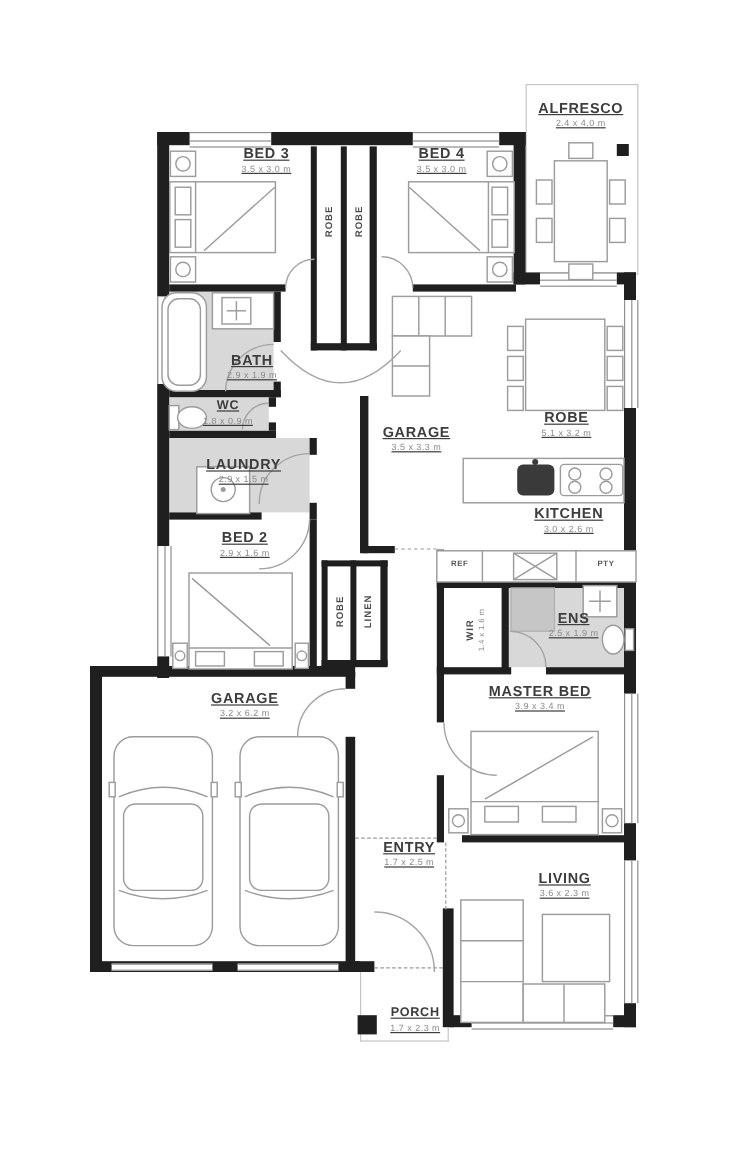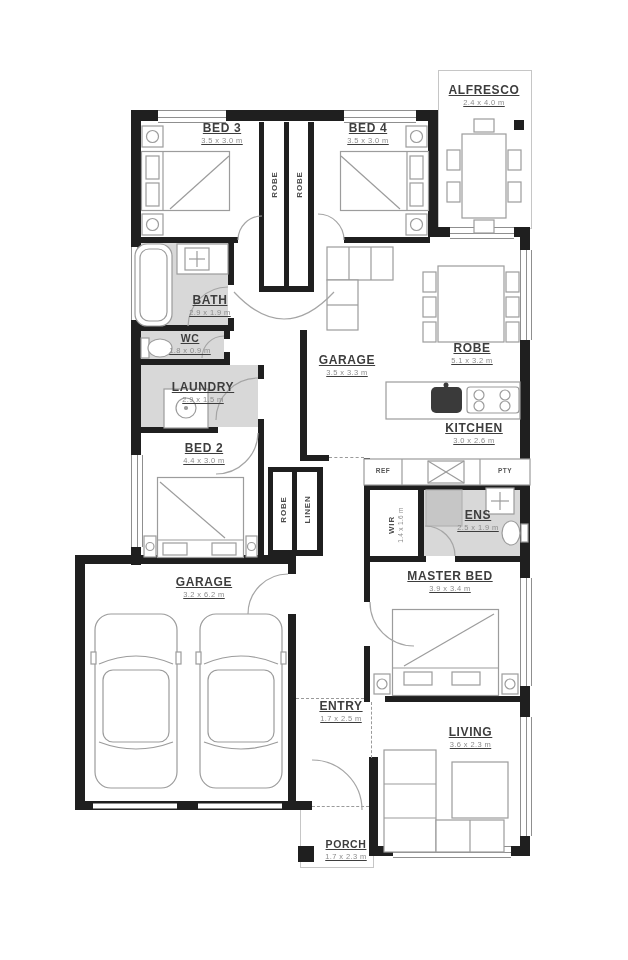--- a/index.html
+++ b/index.html
@@ -309,21 +309,21 @@
   <div class="lbl" style="left:430px;top:342px;width:84px">
     <div class="name">ROBE</div>
     <div class="dims">5.1 x 3.2 m</div>
   </div>
   <div class="lbl" style="left:428px;top:422px;width:92px">
     <div class="name">KITCHEN</div>
     <div class="dims">3.0 x 2.6 m</div>
   </div>
   <div class="lbl" style="left:154px;top:442px;width:100px">
     <div class="name">BED 2</div>
-    <div class="dims">4.4 x 3.0 m</div>
+    <div class="dims">2.9 x 1.6 m</div>
   </div>
   <div class="lbl" style="left:438px;top:509px;width:80px">
     <div class="name">ENS</div>
     <div class="dims">2.5 x 1.9 m</div>
   </div>
   <div class="lbl" style="left:405px;top:570px;width:90px">
     <div class="name">MASTER BED</div>
     <div class="dims">3.9 x 3.4 m</div>
   </div>
   <div class="lbl" style="left:154px;top:576px;width:100px">

